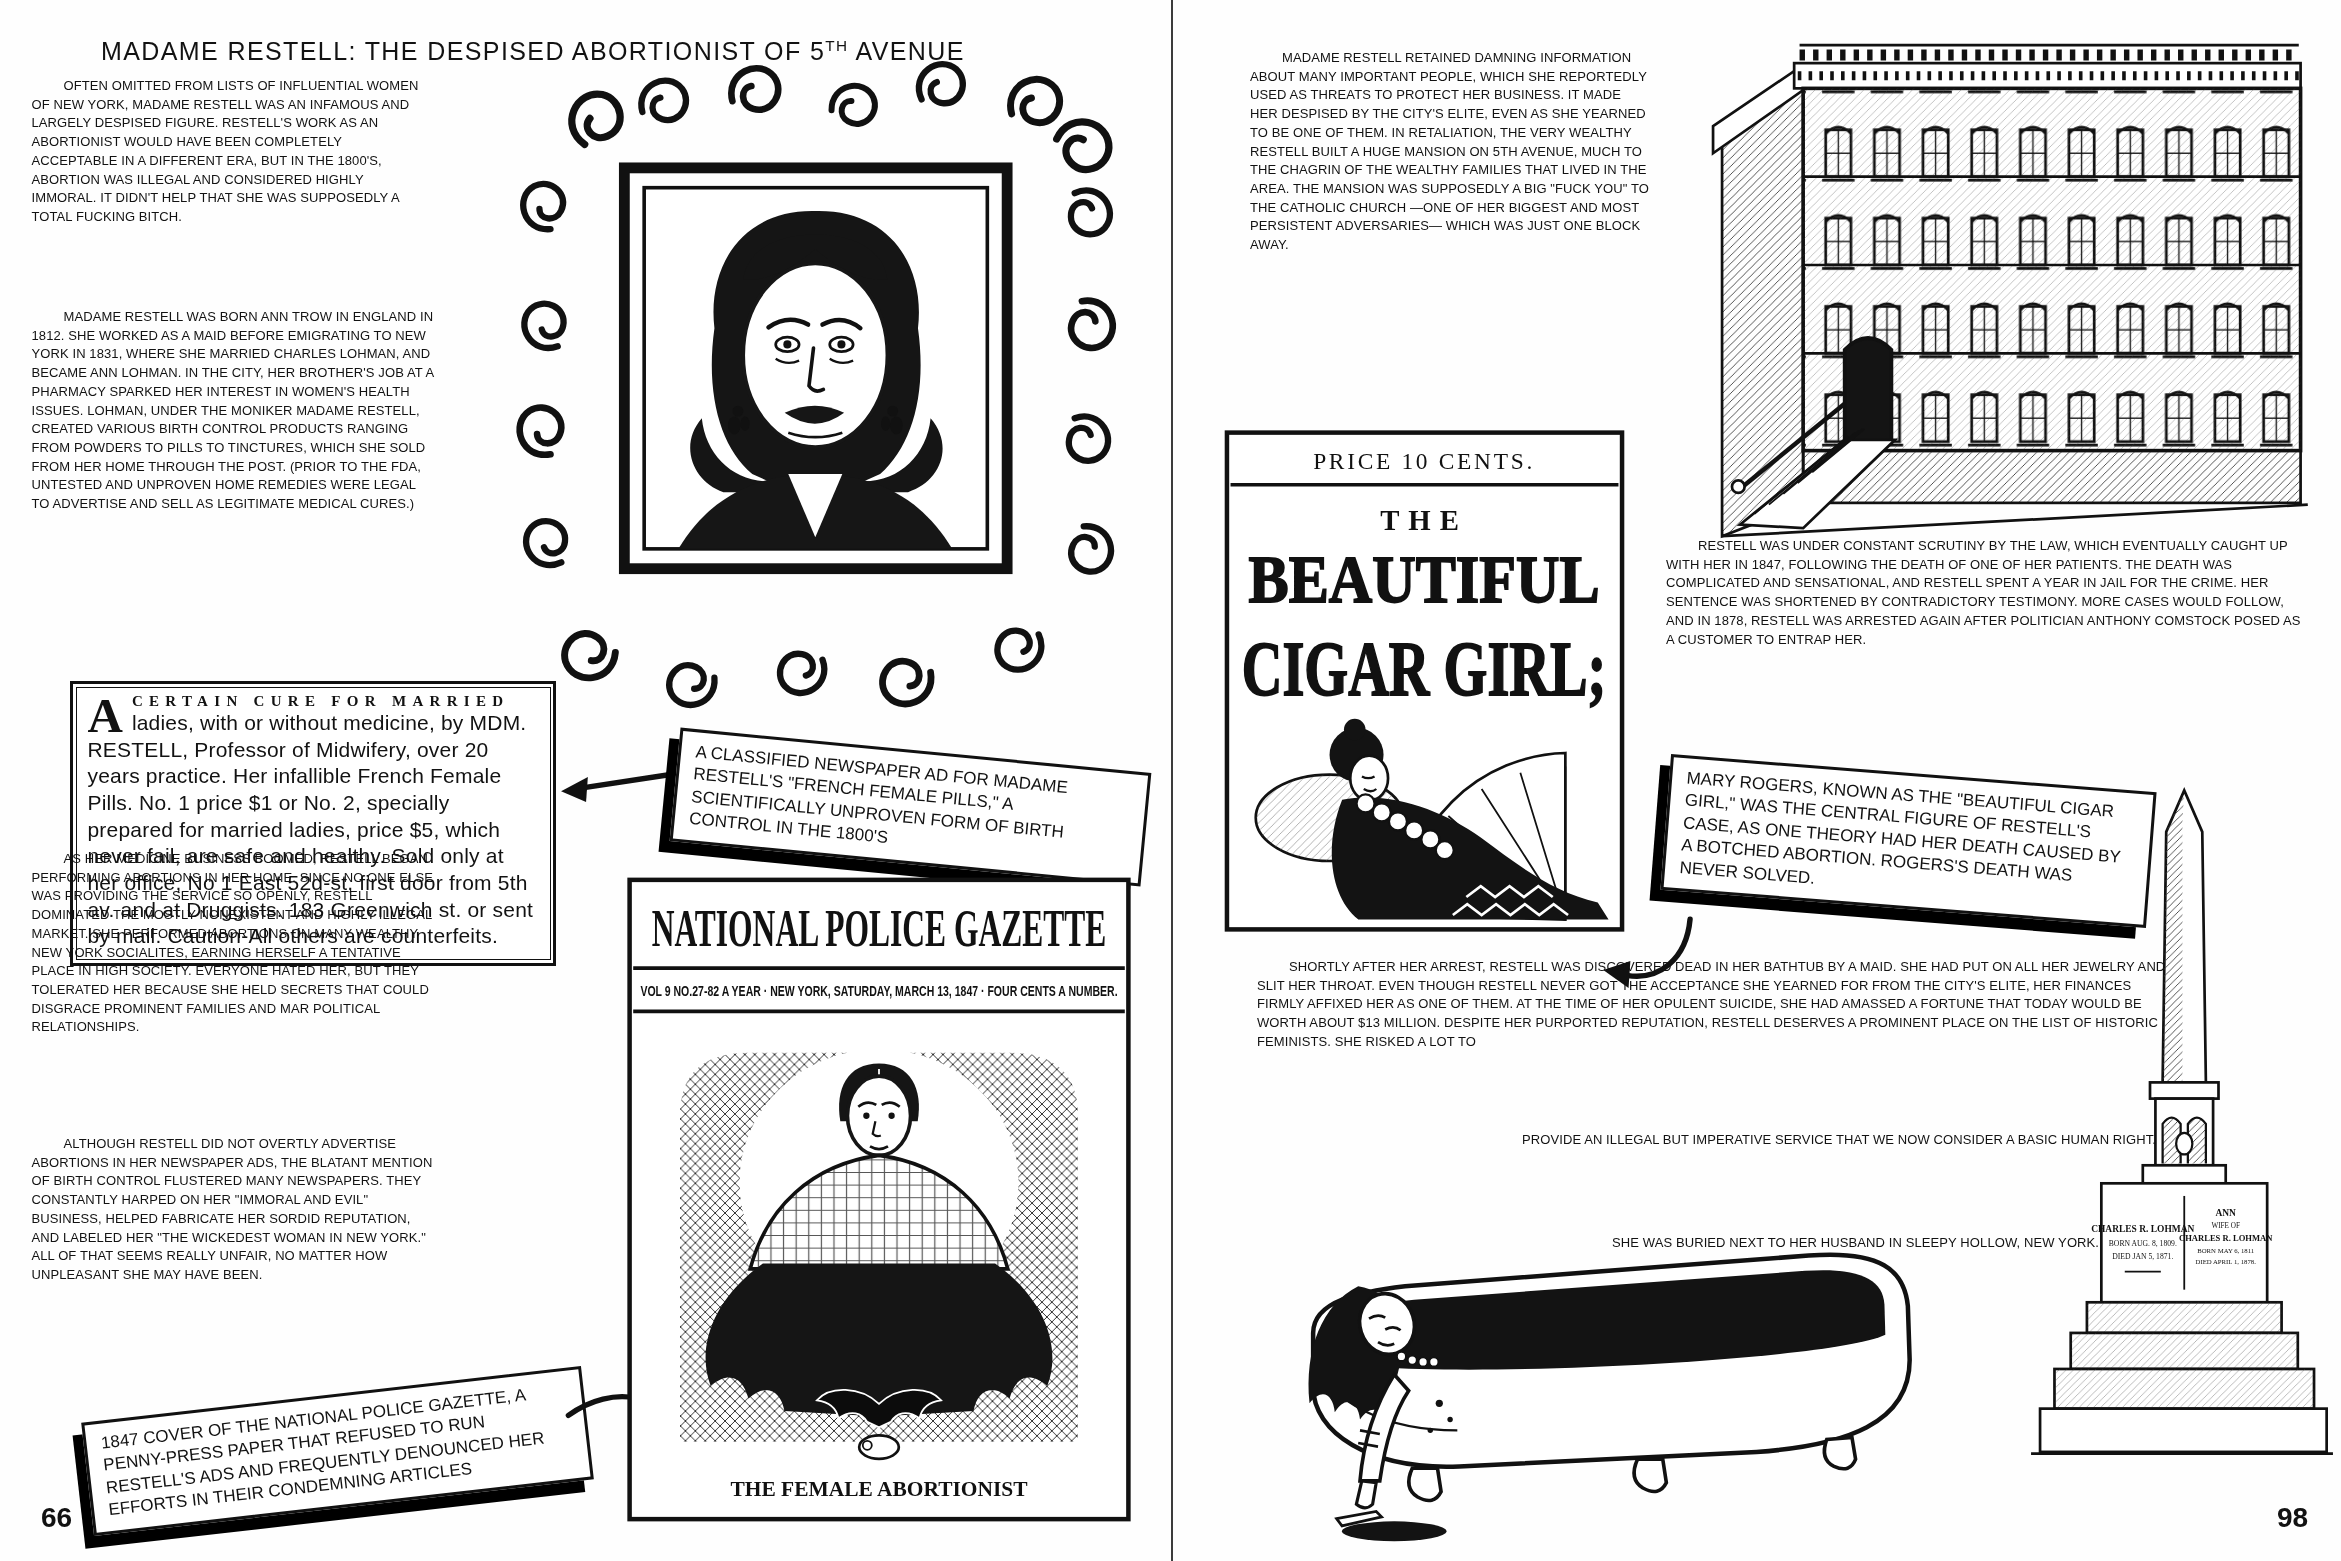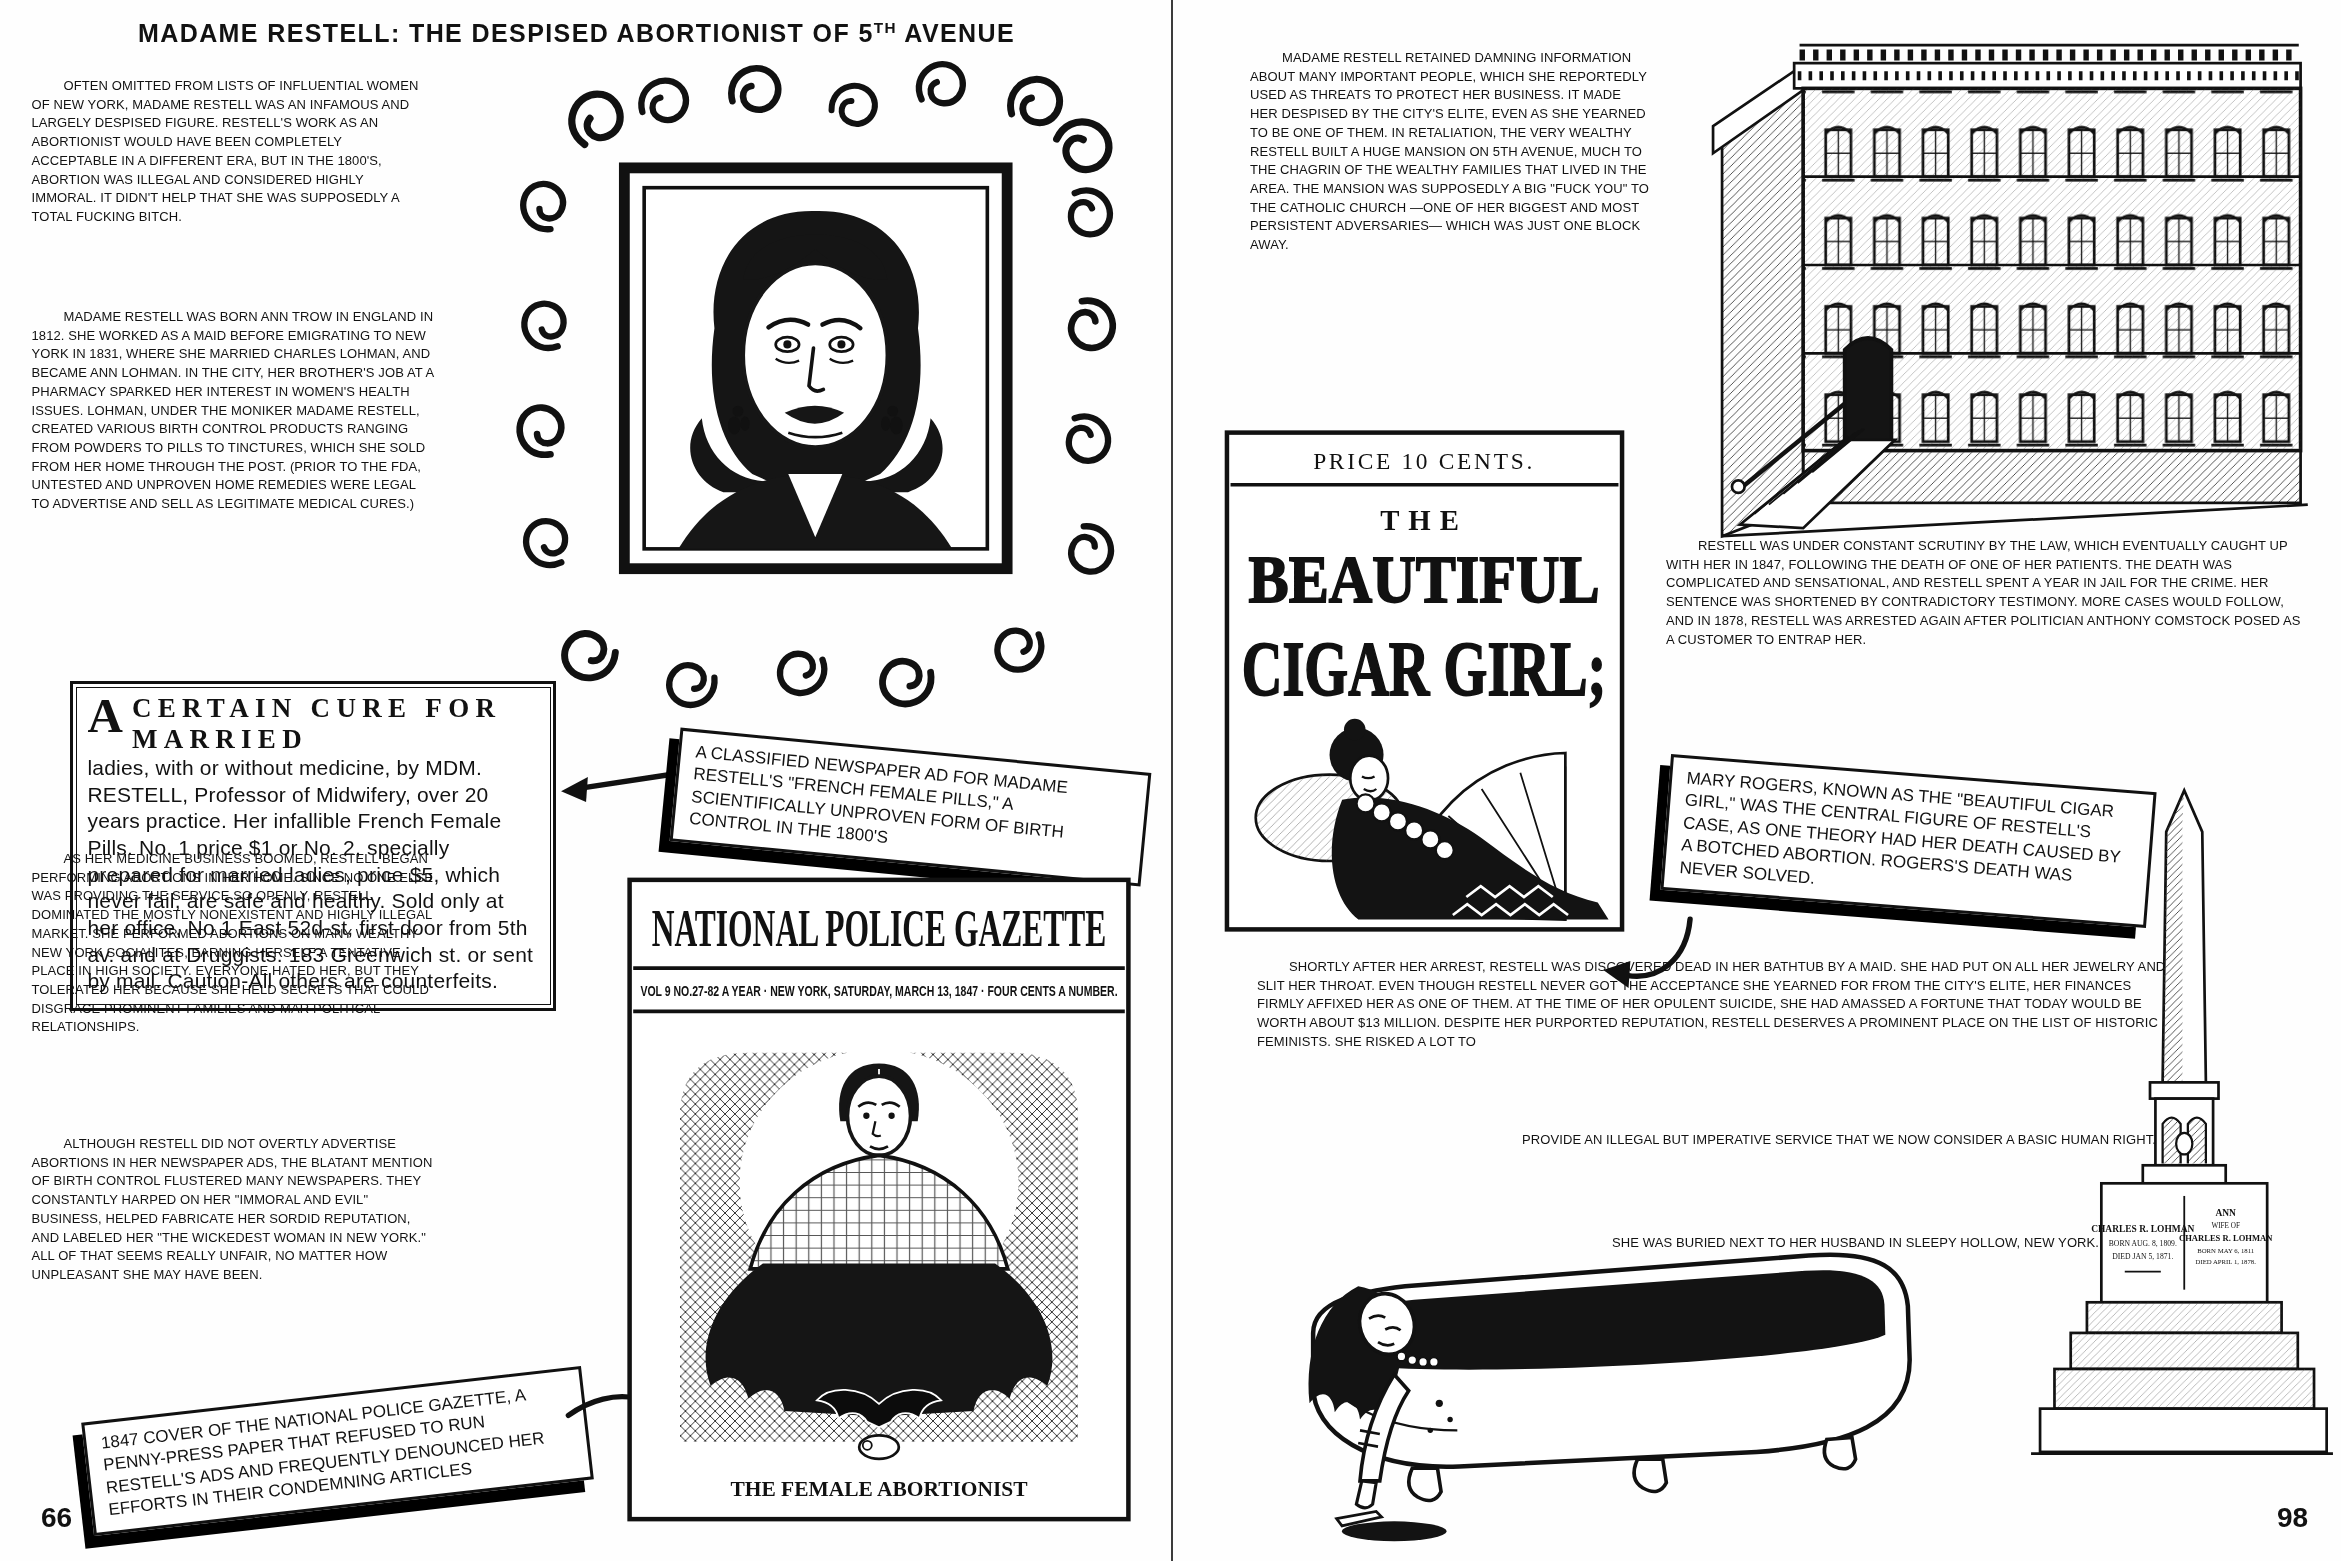--- a/index.html
+++ b/index.html
@@ -1,30 +1,30 @@
 <!DOCTYPE html>
 <html style="font-size:14.4px"><head>
 <meta charset="utf-8">
 <style>
   html,body{margin:0;padding:0;background:#cfcfcf;}
   .spread{position:relative;width:2342px;height:1561px;background:#fefefe;
           font-family:"Liberation Sans",sans-serif;color:#121212;overflow:hidden;}
   .gutter{position:absolute;left:1171px;top:0;width:1.8px;height:1561px;background:#1a1a1a;opacity:.85;}
-  .page-title{position:absolute;left:101px;top:19px;width:937px;font-size:25px;font-weight:bold;
-              letter-spacing:1.4px;white-space:nowrap;margin-left:37px;}
+  .page-title{position:absolute;left:101px;top:37px;width:937px;font-size:25px;font-weight:normal;
+              letter-spacing:1.4px;white-space:nowrap;}
   .page-title sup{font-size:15.3px;}
   .para{position:absolute;font-size:13px;line-height:1.44;letter-spacing:0.1px;text-indent:32px;
         font-weight:500;}
   .para.noindent{text-indent:0;}
   .pagenum{position:absolute;font-size:28px;font-weight:bold;}
   .caption-box{position:absolute;background:#fff;border:3.6px solid #111;padding:9px 14.4px;
                font-size:17px;line-height:1.32;font-weight:500;box-shadow:-10px 11.7px 0 #000;}
   .cure-ad{position:absolute;left:70px;top:681px;width:475px;border:3.6px solid #111;padding:2.7px;background:#fff;}
   .cure-ad-inner{border:1.8px solid #111;padding:5.4px 10.8px 9px 10.8px;}
-  .cure-head{font-family:"Liberation Serif",serif;font-weight:bold;font-size:27px;letter-spacing:6.3px;}
+  .cure-head{font-family:"Liberation Serif",serif;font-weight:bold;font-size:15px;letter-spacing:6.3px;}
   .cure-drop{float:left;font-family:"Liberation Serif",serif;font-weight:bold;font-size:49px;
              line-height:.78;margin:3.6px 9px 0 0;}
   .cure-body{font-size:21px;line-height:1.27;letter-spacing:0.2px;}
   svg text{font-family:"Liberation Serif",serif;fill:#111;}
   .abs{position:absolute;}
 </style>
 </head>
 <body>
 
 <div class="spread">

